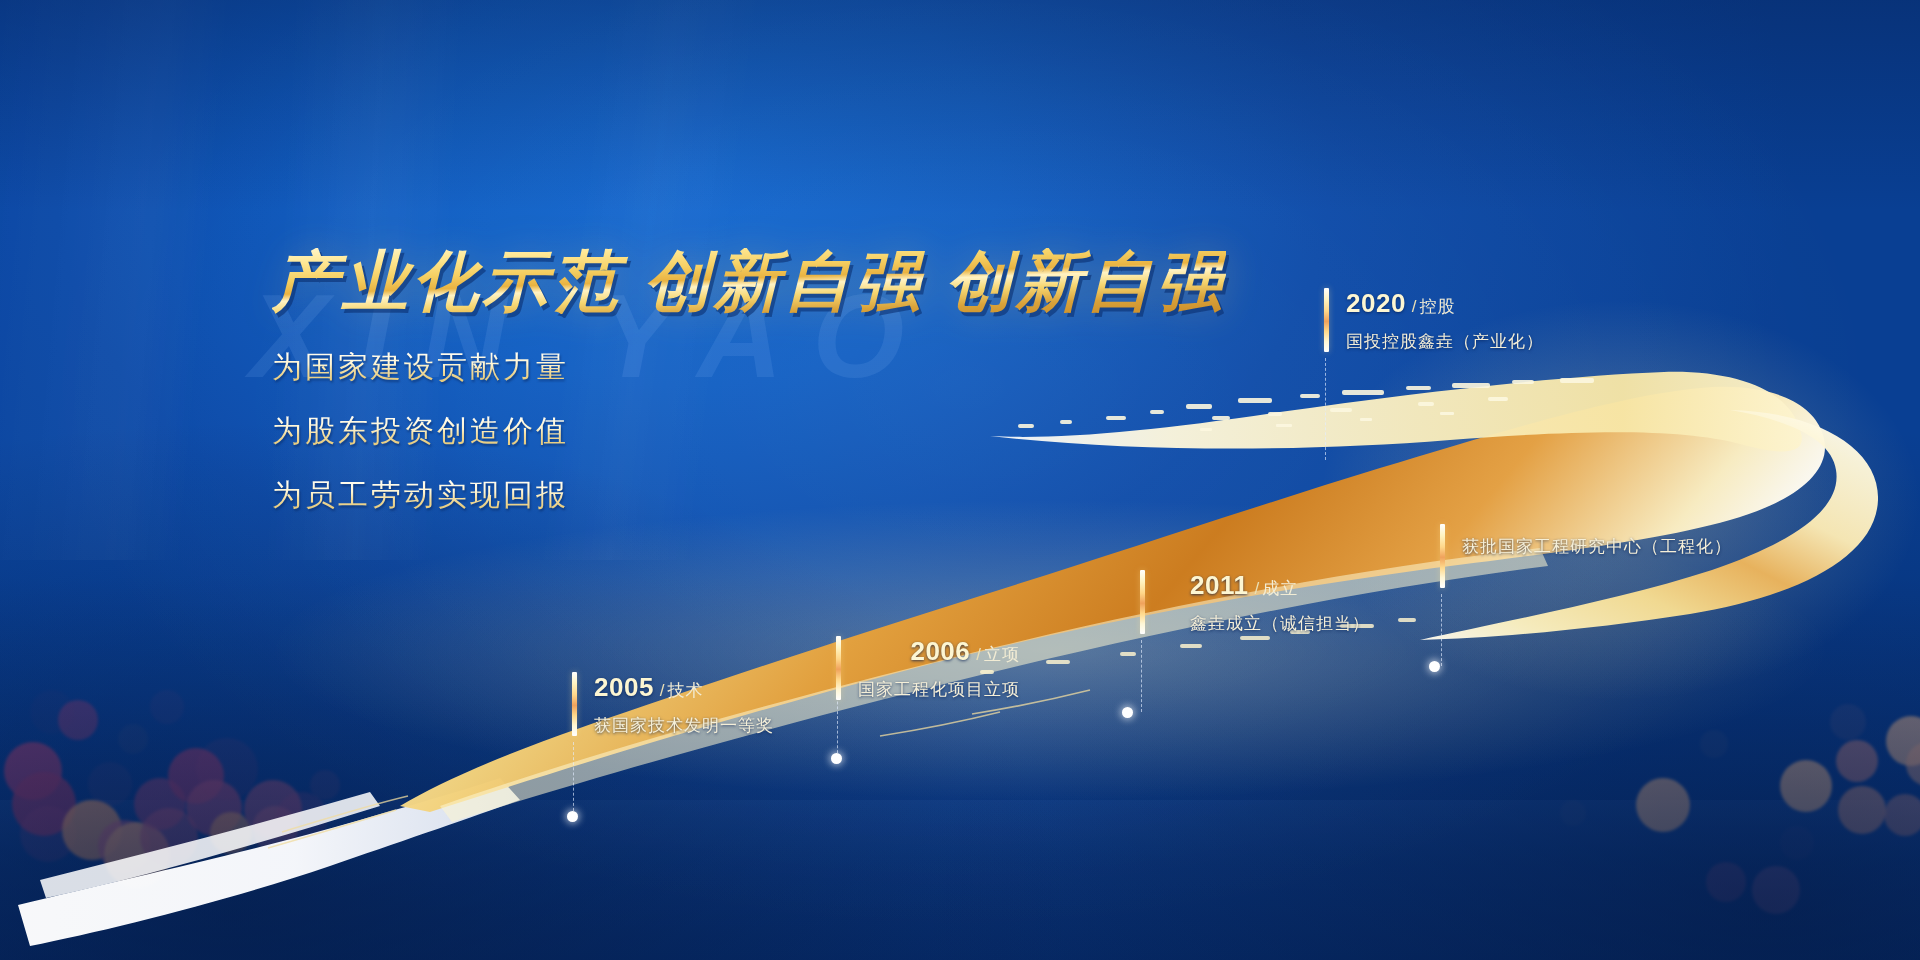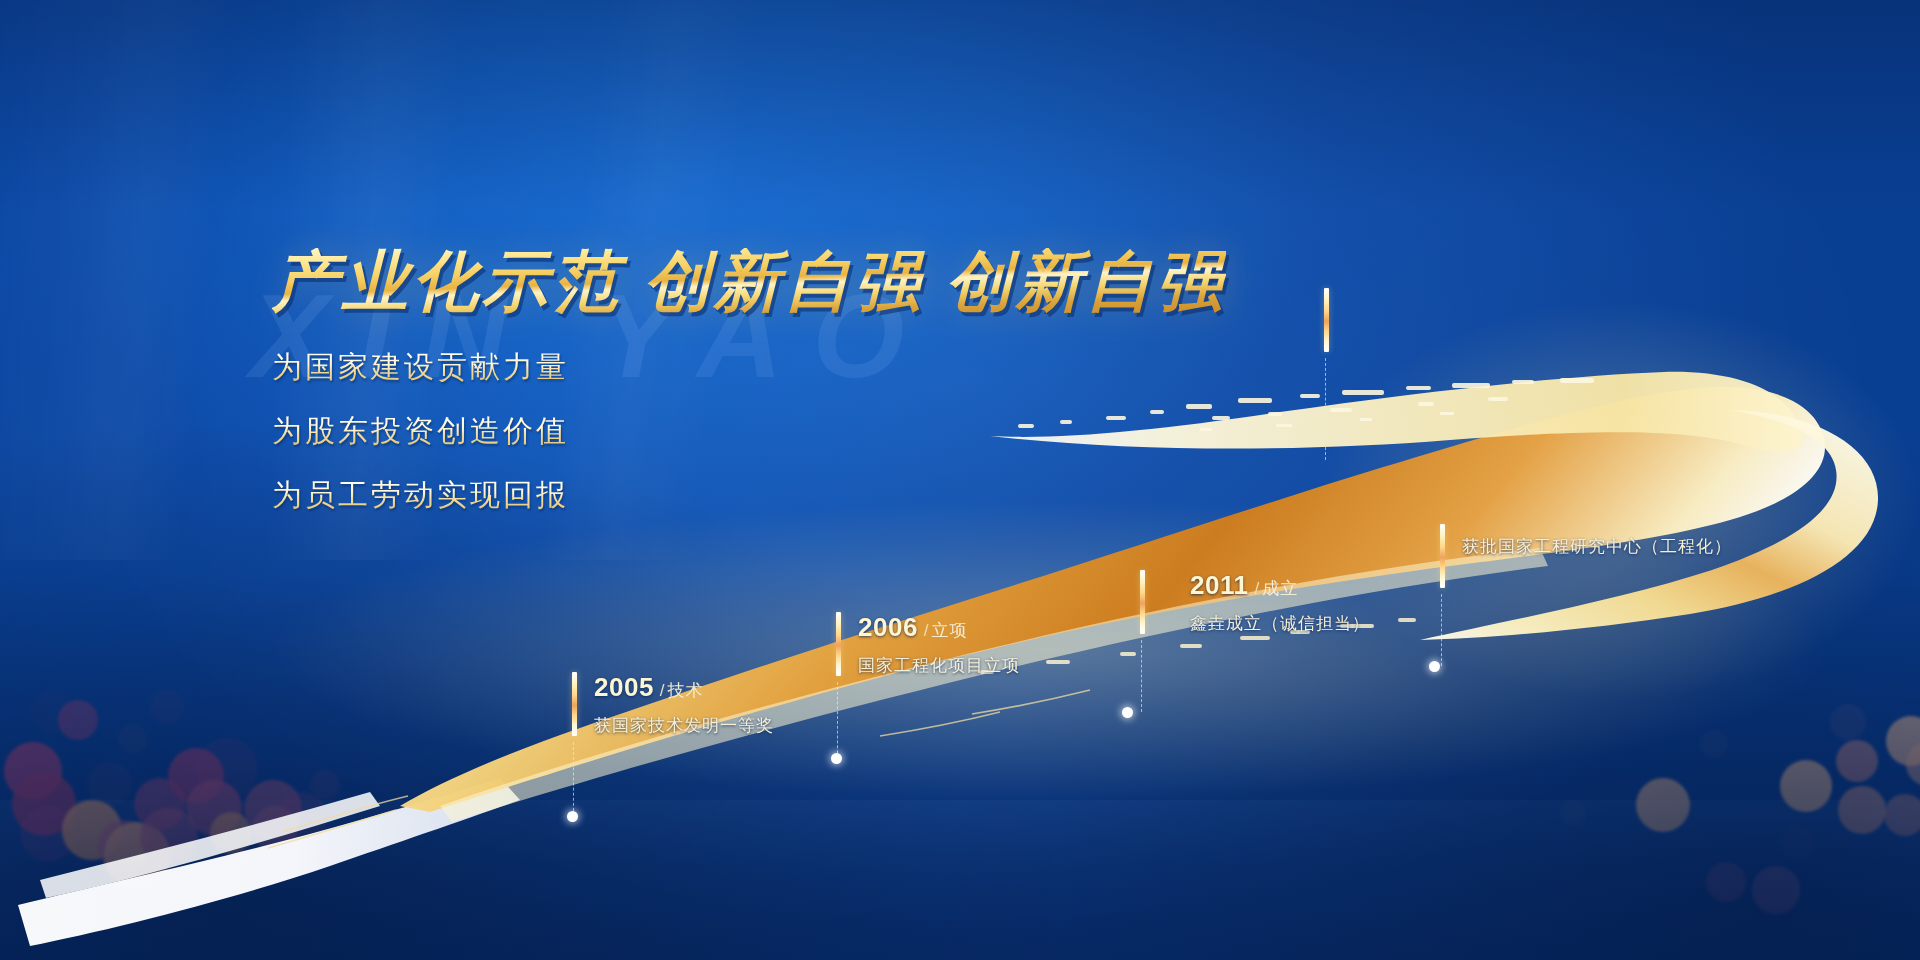--- a/index.html
+++ b/index.html
@@ -328,21 +328,21 @@
       <div class="dot" style="left: 567px; top: 811px; opacity: 1;"></div>
       <div class="marker" style="left: 572px; top: 672px;">
         <div class="bar"></div>
         <div class="txt">
           <div><span class="year">2005</span><span class="slash">/</span><span class="tag">技术</span></div>
           <div class="desc">获国家技术发明一等奖</div>
         </div>
       </div>
       <div class="leader" style="left: 837px; top: 682px; height: 76px;"></div>
       <div class="dot" style="left: 831px; top: 753px; opacity: 1;"></div>
-      <div class="marker" style="left: 836px; top: 612px;">
+      <div class="marker" style="left: 836px; top: 636px; text-align: right;">
         <div class="bar"></div>
         <div class="txt">
           <div><span class="year">2006</span><span class="slash">/</span><span class="tag">立项</span></div>
           <div class="desc">国家工程化项目立项</div>
         </div>
       </div>
       <div class="leader" style="left: 1141px; top: 640px; height: 72px;"></div>
       <div class="dot" style="left: 1122px; top: 707px;"></div>
       <div class="marker" style="left: 1140px; top: 570px; padding-left: 28px;">
         <div class="bar"></div>
@@ -356,16 +356,20 @@
       <div class="marker" style="left: 1440px; top: 524px;">
         <div class="bar"></div>
         <div class="txt">
           <div class="desc">获批国家工程研究中心（工程化）</div>
         </div>
       </div>
       <div class="leader" style="left: 1325px; top: 358px; height: 102px;"></div>
       <div class="dot" style="left: 1319px; top: 455px; opacity: 0;"></div>
       <div class="marker" style="left: 1324px; top: 288px;">
         <div class="bar"></div>
+        <div class="txt">
+          <div><span class="year">2020</span><span class="slash">/</span><span class="tag">控股</span></div>
+          <div class="desc">国投控股鑫垚（产业化）</div>
+        </div>
       </div>
     </div>
 
 </div>
 
 </body></html>

